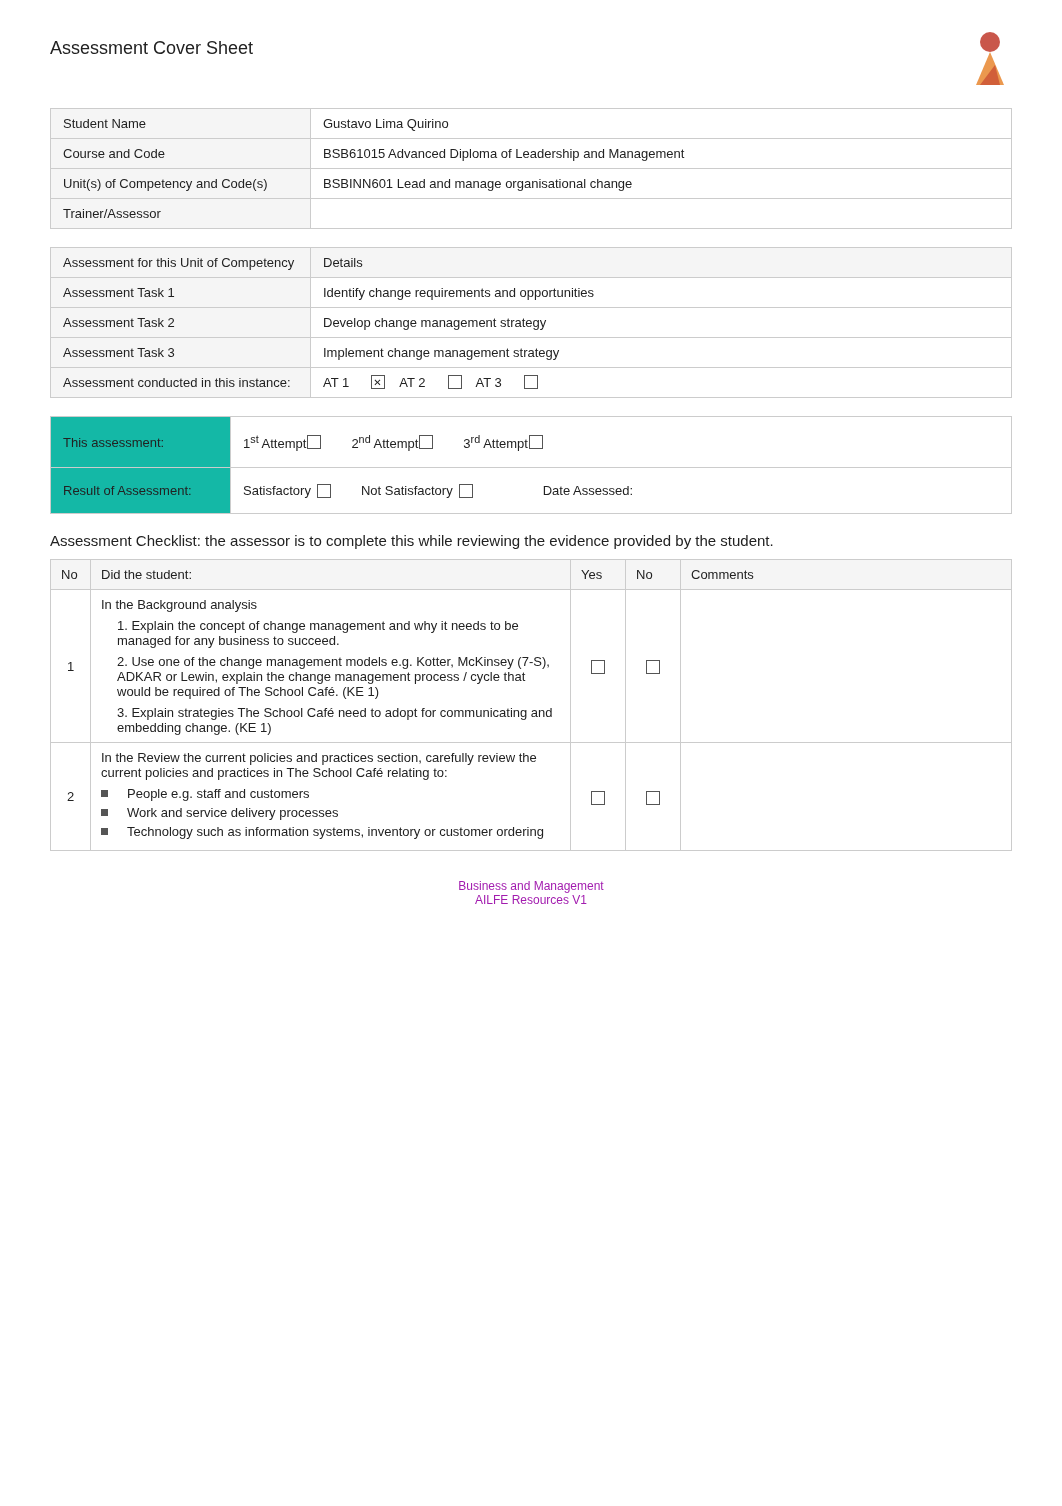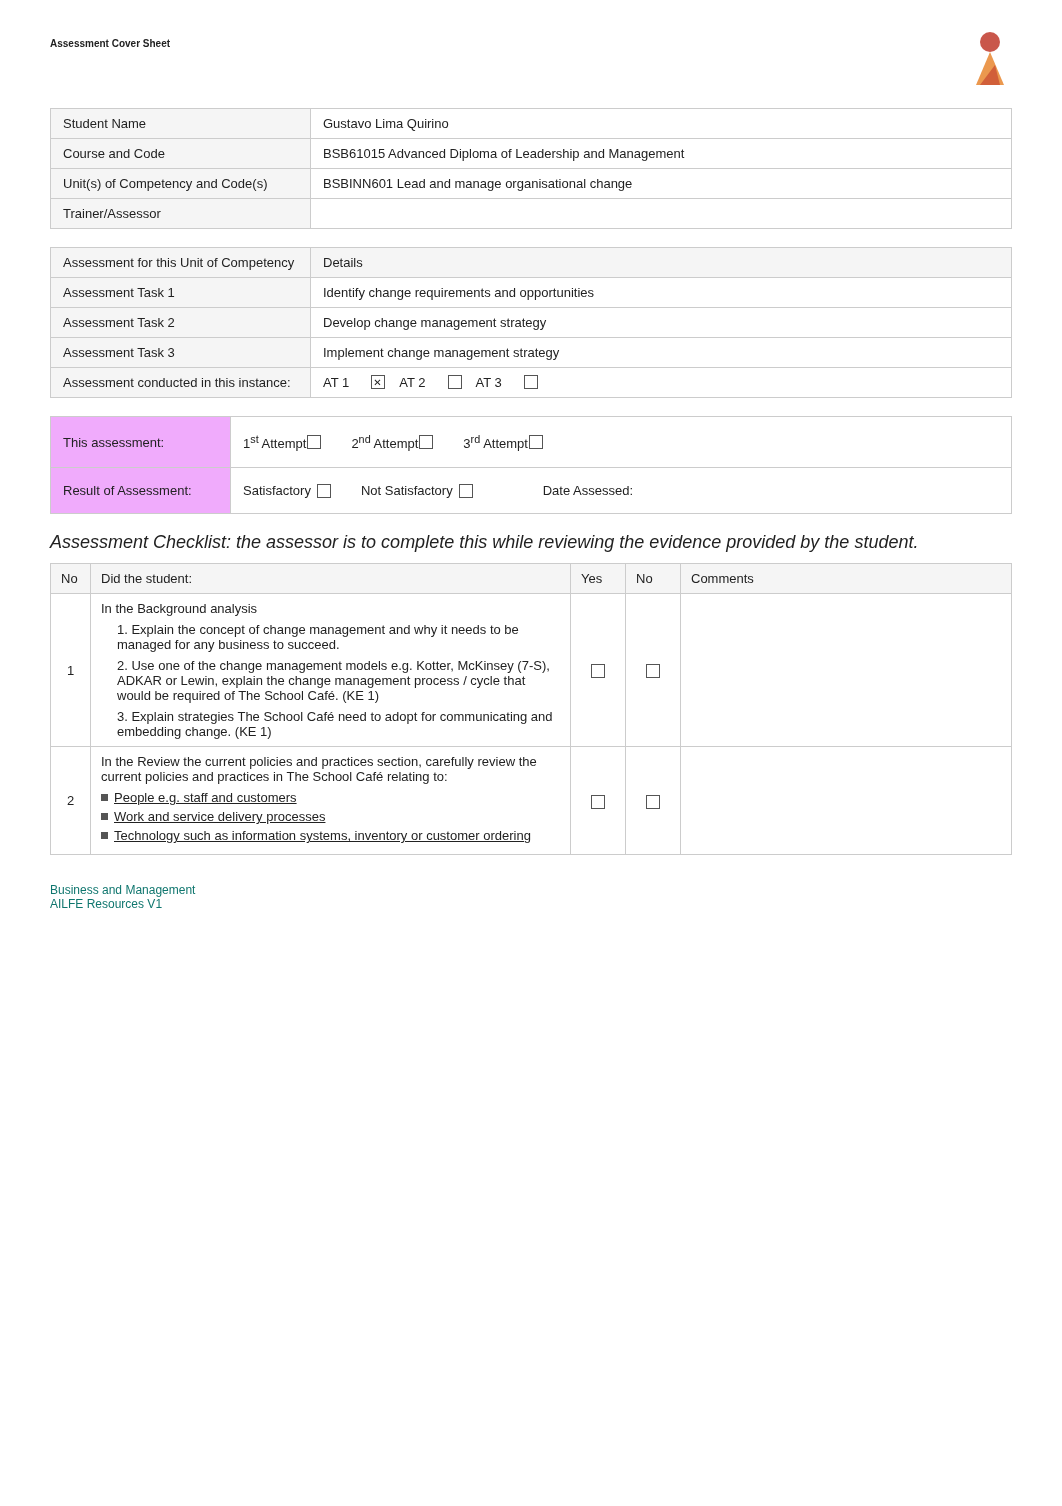--- a/index.html
+++ b/index.html
@@ -14,22 +14,22 @@
     }
 
     
     .page-header {
       display: flex;
       justify-content: space-between;
       align-items: flex-start;
       margin-bottom: 18px;
     }
     .page-title {
-      font-size: 10px;
-      font-weight: bold;
+      font-size: 18px;
+      font-weight: normal;
       padding-top: 8px;
     }
     .logo-box {
       width: 72px;
       height: 60px;
       overflow: hidden;
     }
     .logo-svg {
       width: 72px;
       height: 60px;
@@ -116,29 +116,28 @@
       width: 100%;
       border-collapse: collapse;
       margin-bottom: 18px;
     }
     .meta-table td {
       border: 1px solid #ccc;
       padding: 8px 12px;
       vertical-align: middle;
     }
     .meta-table .label-cell {
-      background: #f0abfc;
+      background: #14b8a6;
       width: 180px;
     }
 
     
     .checklist-note {
-      font-size: 18px;
+      font-size: 15px;
       margin-bottom: 10px;
-      font-style: italic;
     }
     .checklist-table {
       width: 100%;
       border-collapse: collapse;
     }
     .checklist-table td, .checklist-table th {
       border: 1px solid #ccc;
       padding: 7px 10px;
       vertical-align: top;
     }
@@ -175,38 +174,38 @@
     .checkbox-x::after {
       content: '✕';
       font-size: 10px;
       position: absolute;
       top: 0; left: 1px;
       line-height: 14px;
     }
     .bullet-item {
       display: flex;
       align-items: flex-start;
-      gap: 6px;
+      gap: 19px;
       margin-bottom: 4px;
-      text-decoration: underline;
     }
     .bullet-sq {
       display: inline-block;
       width: 7px;
       height: 7px;
       background: #555;
       margin-top: 4px;
       flex-shrink: 0;
     }
 
     
     .page-footer {
+      text-align: center;
       margin-top: 28px;
       font-size: 12px;
-      color: #0f766e;
+      color: #a21caf;
     }
 
     .at-row {
       display: flex;
       align-items: center;
       gap: 14px;
     }
     .at-item {
       display: flex;
       align-items: flex-start;

